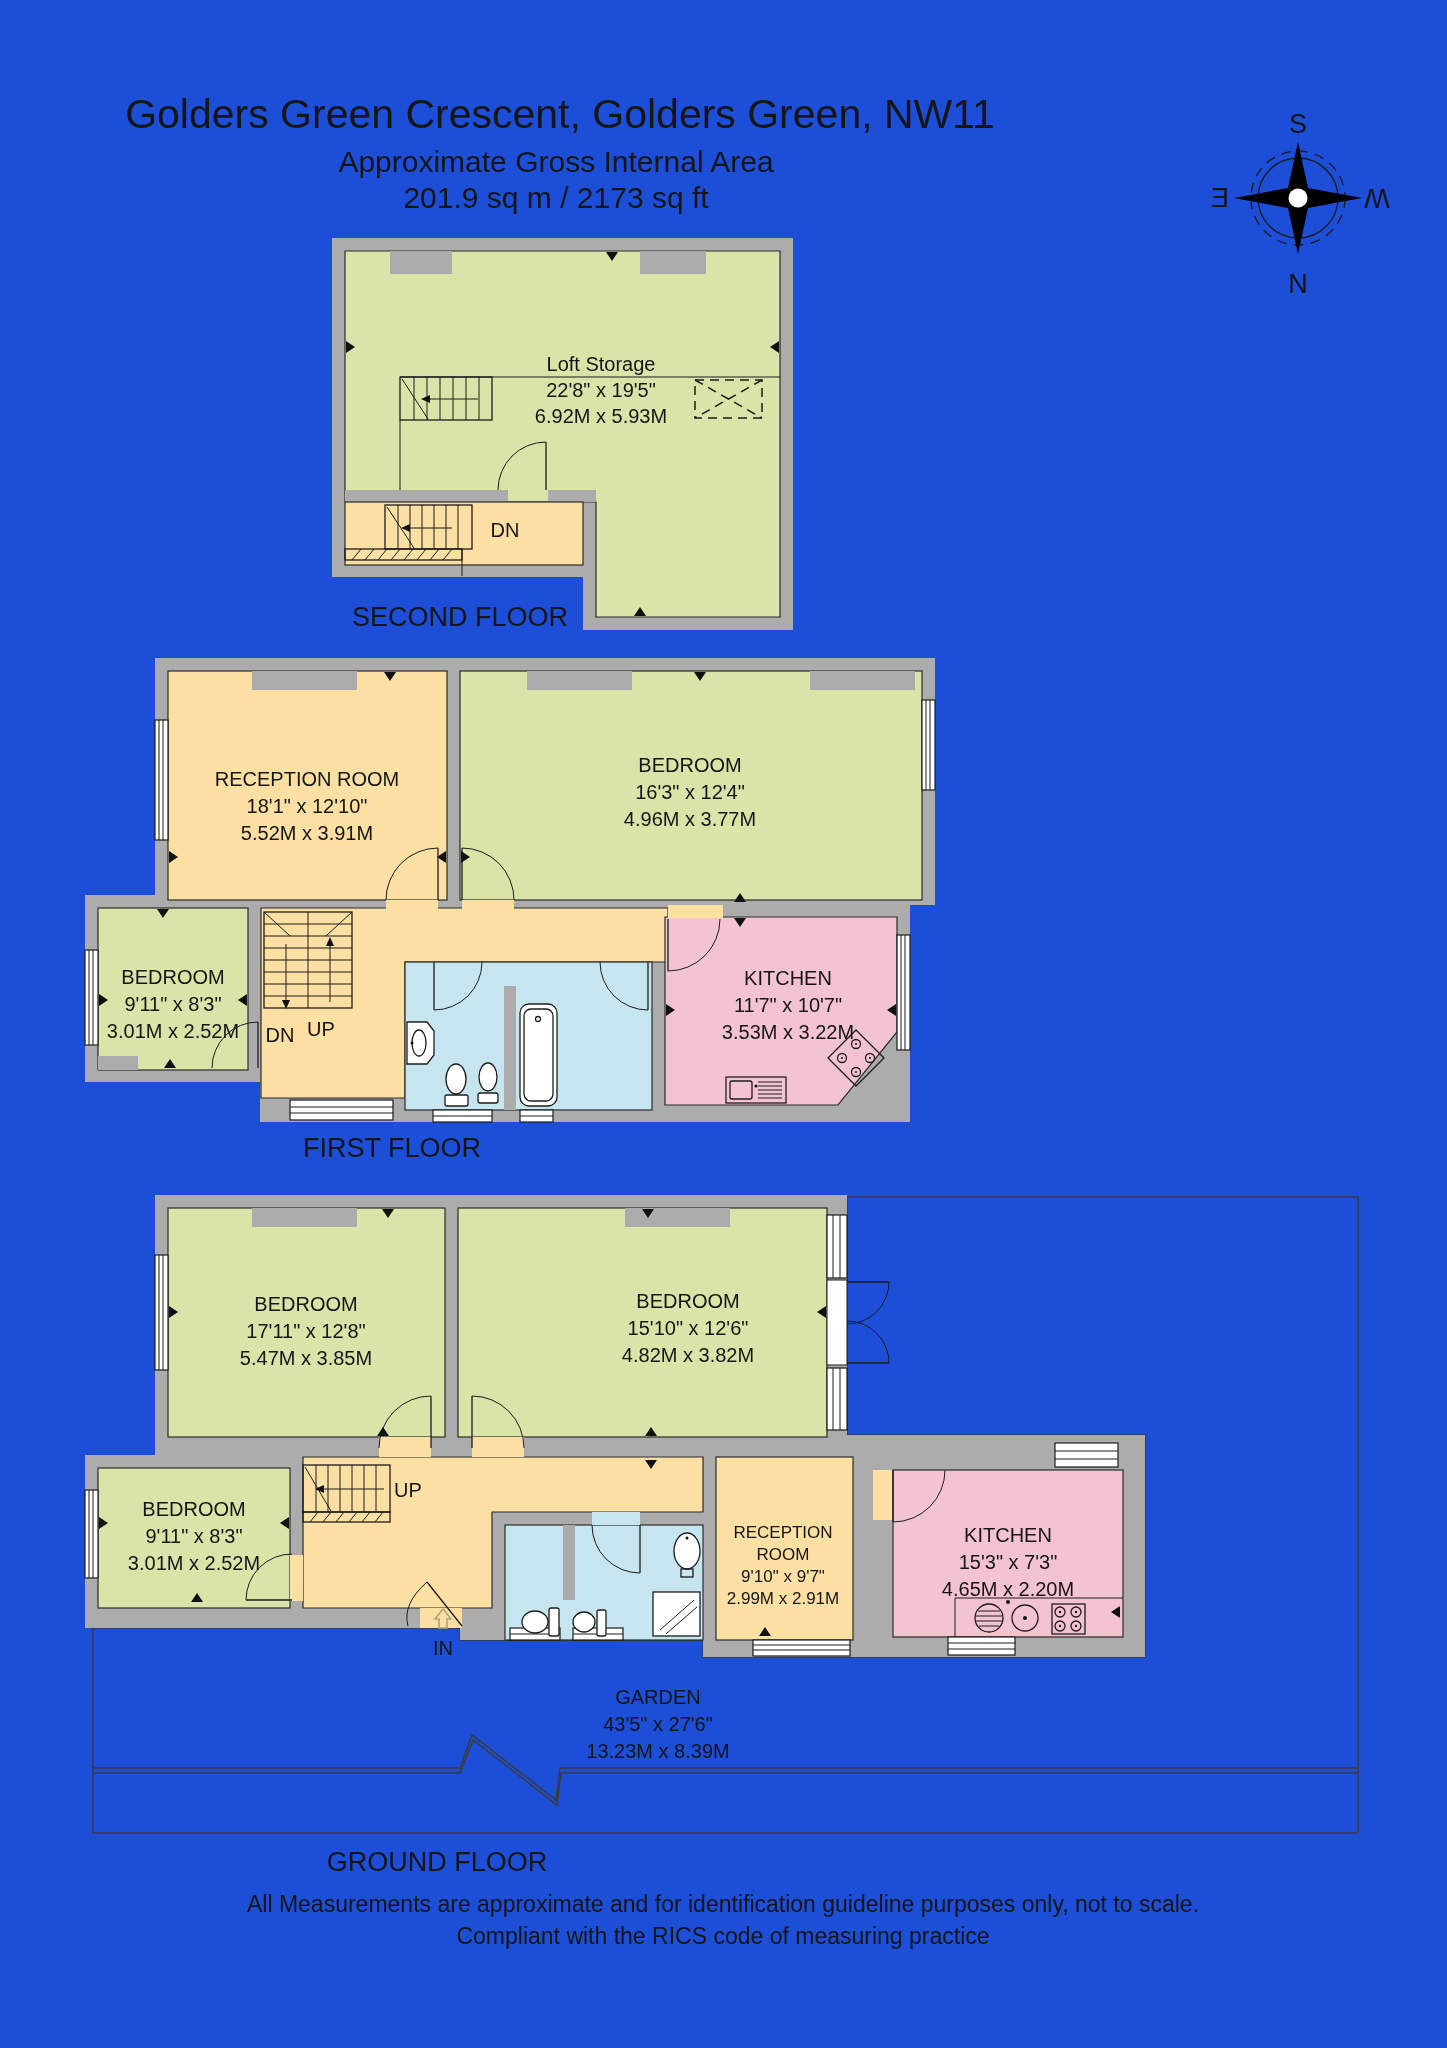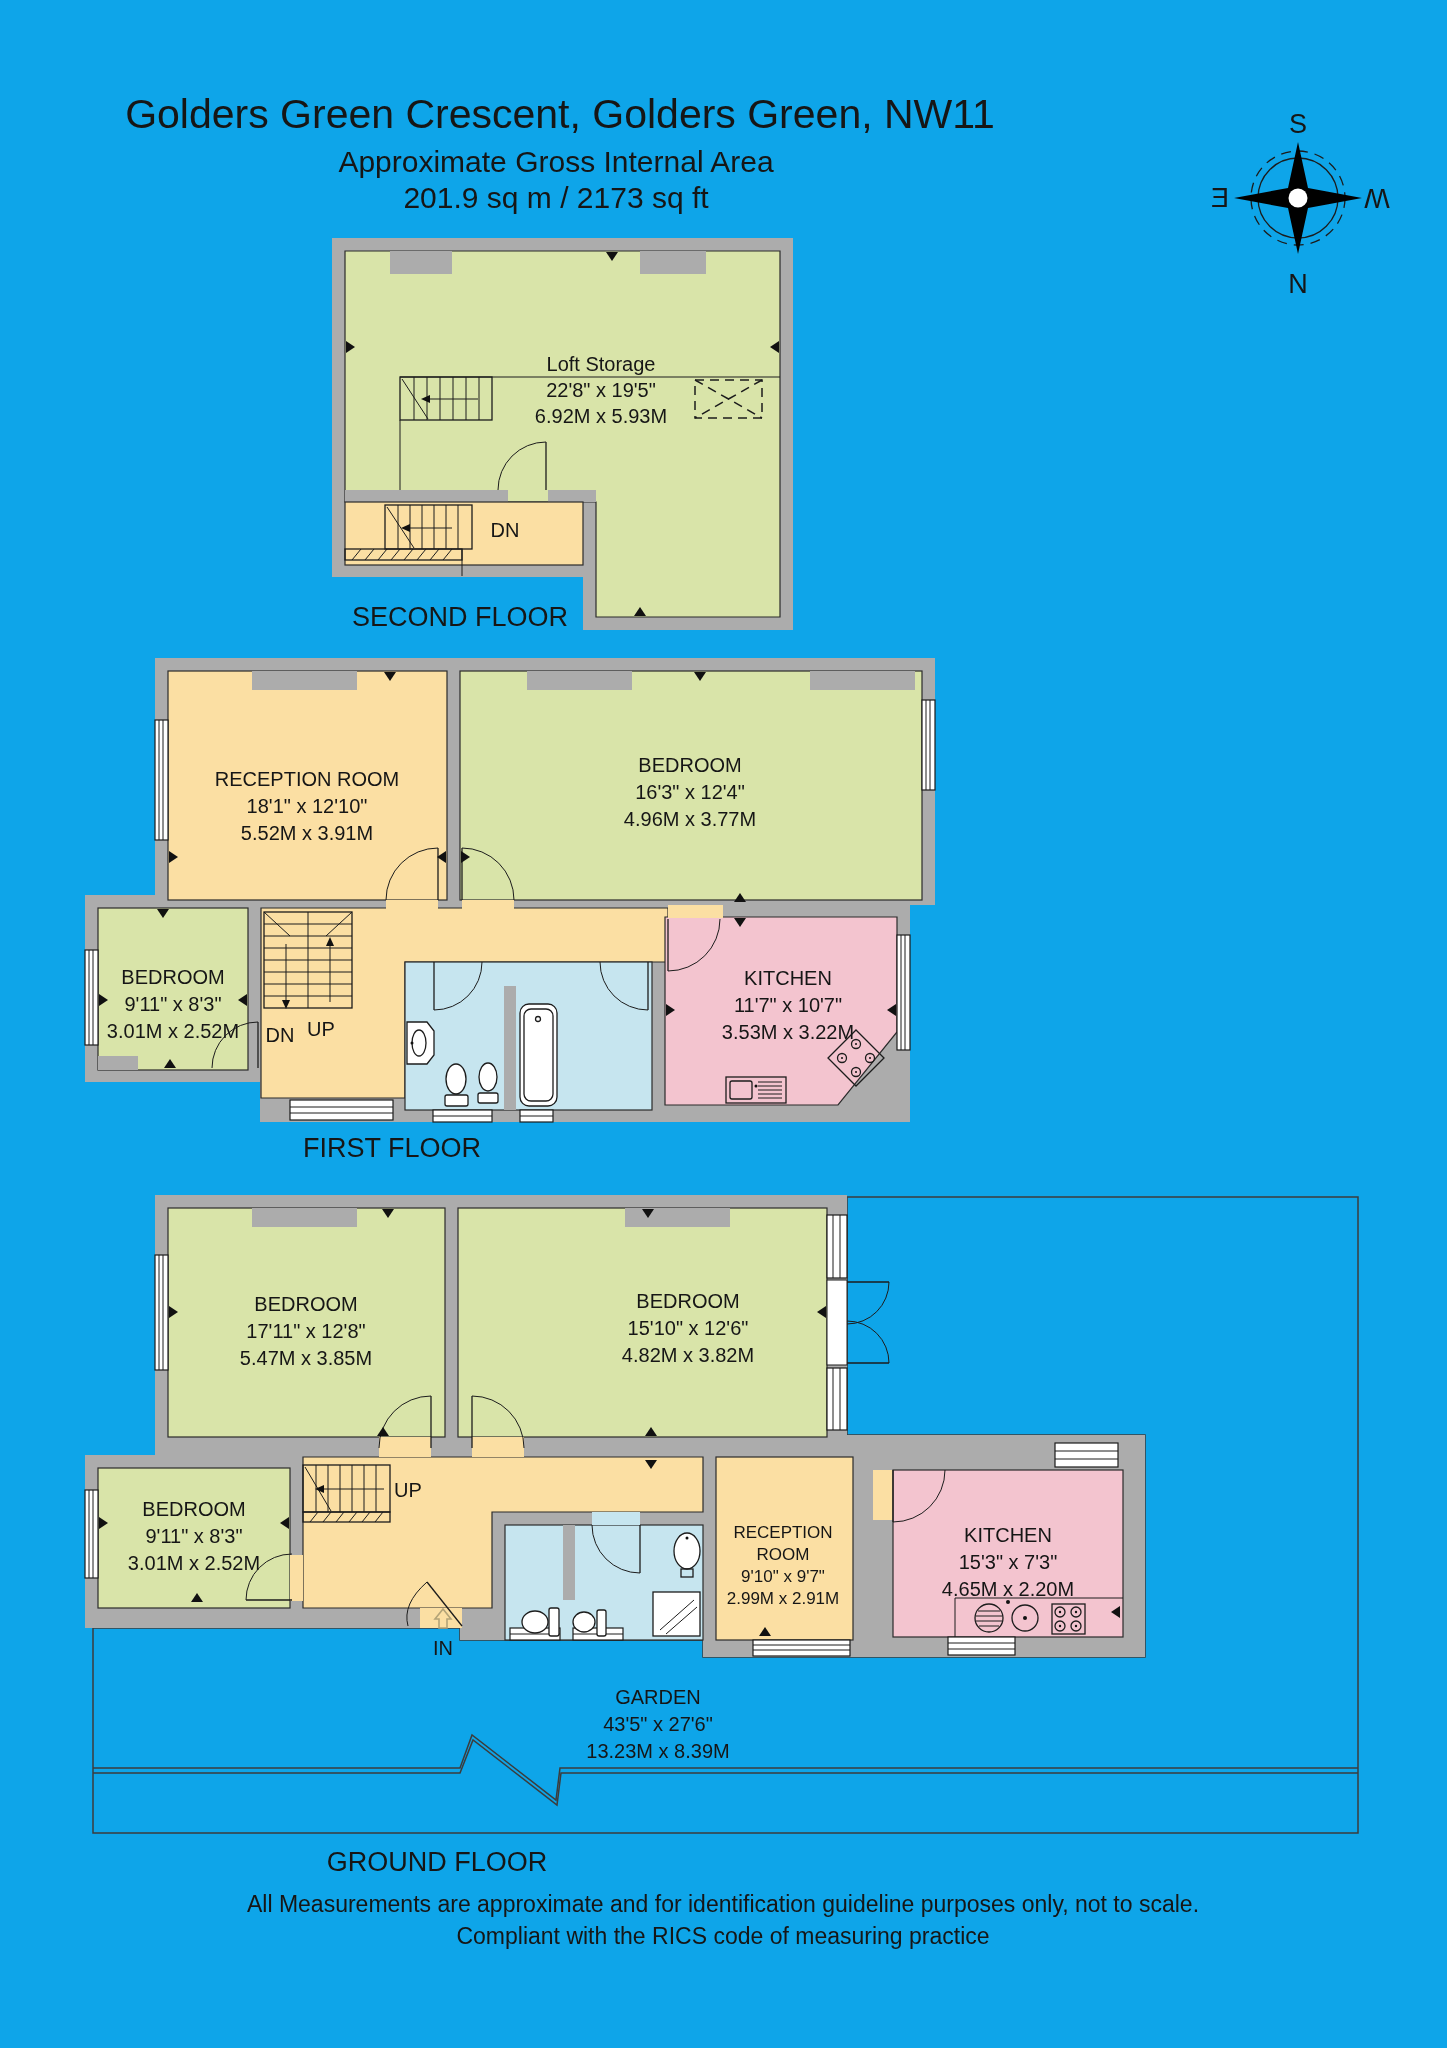--- a/index.html
+++ b/index.html
@@ -1,16 +1,16 @@
 <!DOCTYPE html>
 <html><head>
 <meta charset="utf-8">
 <style>
   html,body{margin:0;padding:0;background:#ffffff;}
-  .page{position:relative;width:1447px;height:2048px;background:#0ea5e9;margin:0 auto;overflow:hidden;}
+  .page{position:relative;width:1447px;height:2048px;background:#1d4ed8;margin:0 auto;overflow:hidden;}
   svg{display:block;}
   text{font-family:"Liberation Sans","DejaVu Sans",sans-serif;fill:#161616;}
   .t-title{font-size:41px;text-anchor:middle;}
   .t-sub{font-size:30px;text-anchor:middle;}
   .t-floor{font-size:27px;text-anchor:middle;}
   .t-room{font-size:20px;text-anchor:middle;}
   .t-room-sm{font-size:17px;text-anchor:middle;}
   .t-stair{font-size:20px;text-anchor:middle;}
   .t-footer{font-size:23px;text-anchor:middle;}
   .t-compass{font-size:27px;text-anchor:middle;}

